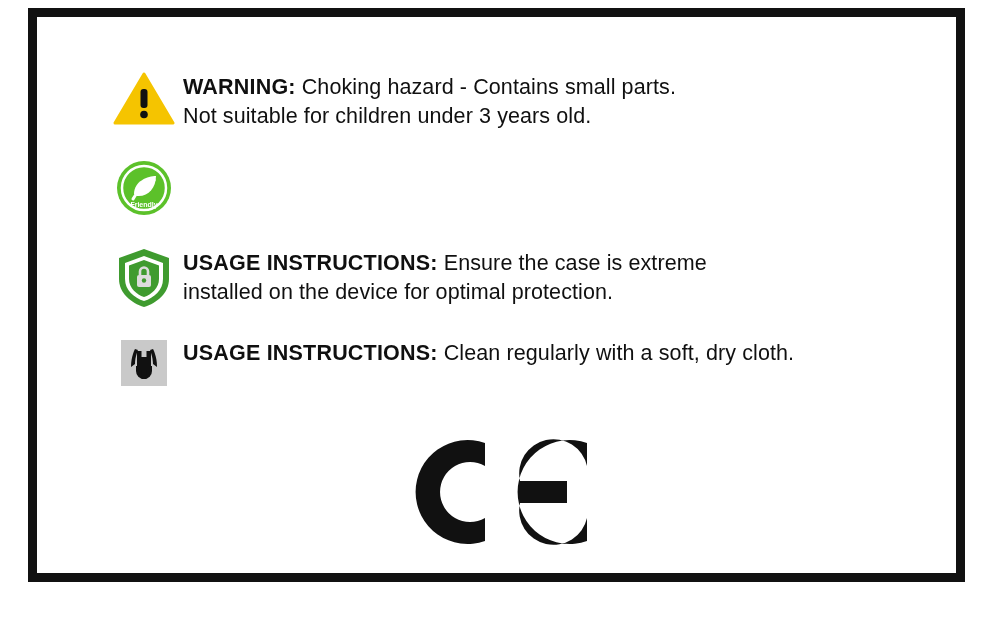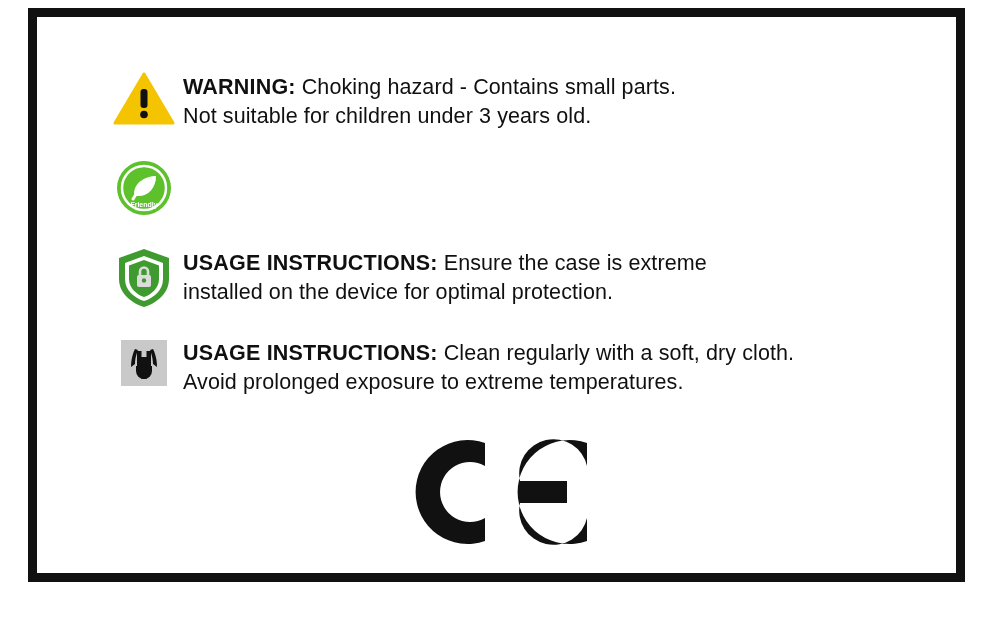--- a/index.html
+++ b/index.html
@@ -145,21 +145,20 @@
           <rect x="28.5" y="14" width="4.5" height="16" fill="#111111"></rect>
           <rect x="23" y="20" width="6" height="10" fill="#111111"></rect>
           <path d="M18 29 h16 v5 a8 8 0 0 1 -16 0 z" fill="#111111"></path>
           <rect x="23.5" y="33" width="5" height="9" fill="#111111"></rect>
         </svg>
       </div>
       <div class="text-cell">
         <div>
           <span class="hdr">USAGE INSTRUCTIONS:</span><span> Clean regularly with a soft, dry cloth.</span>
         </div>
-        <div class="line2">Avoid prolonged exposure to extreme temperatures.</div>
       </div>
     </div>
 
   </div>
 
   <div class="ce-wrap">
     <svg class="ce-mark" width="180" height="118" viewBox="0 0 180 118" aria-hidden="true">
       <path d="M78 10 A52 52 0 1 0 78 108 L78 85 A30 30 0 1 1 78 33 Z" fill="#111111"></path>
       <path d="M180 10 L180 33 A30 30 0 0 0 113 48 L160 48 L160 70 L113 70 A30 30 0 0 0 180 85 L180 108 A52 52 0 1 1 180 10 Z" fill="#111111"></path>
     </svg>

